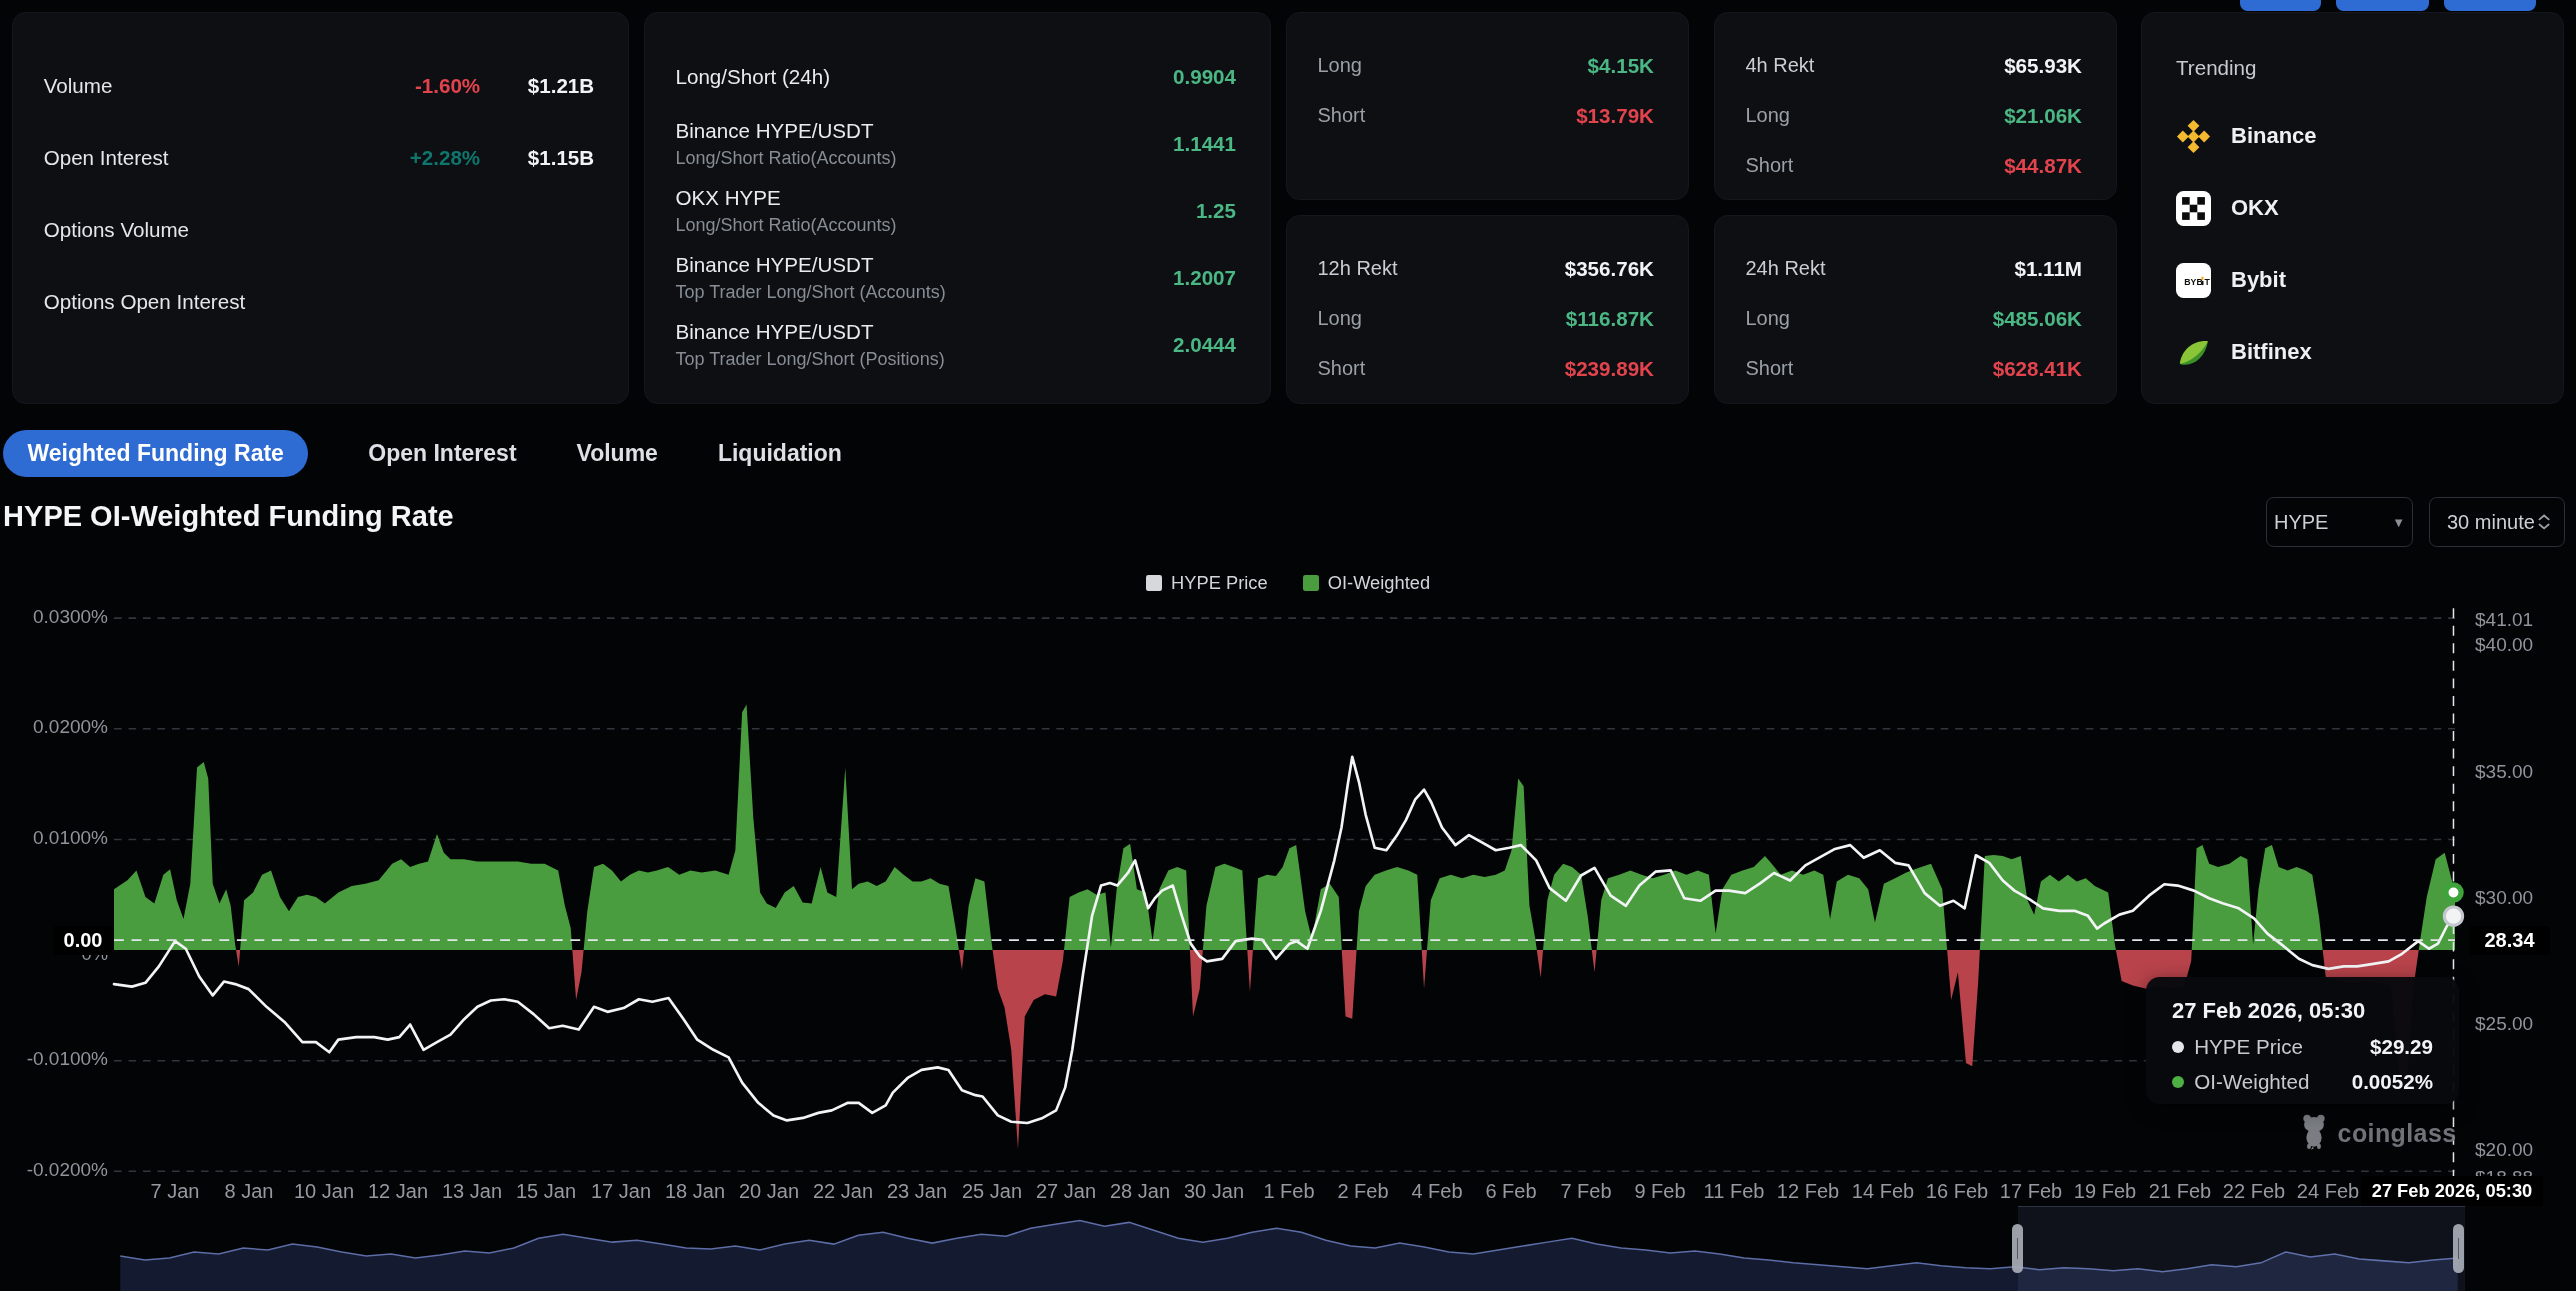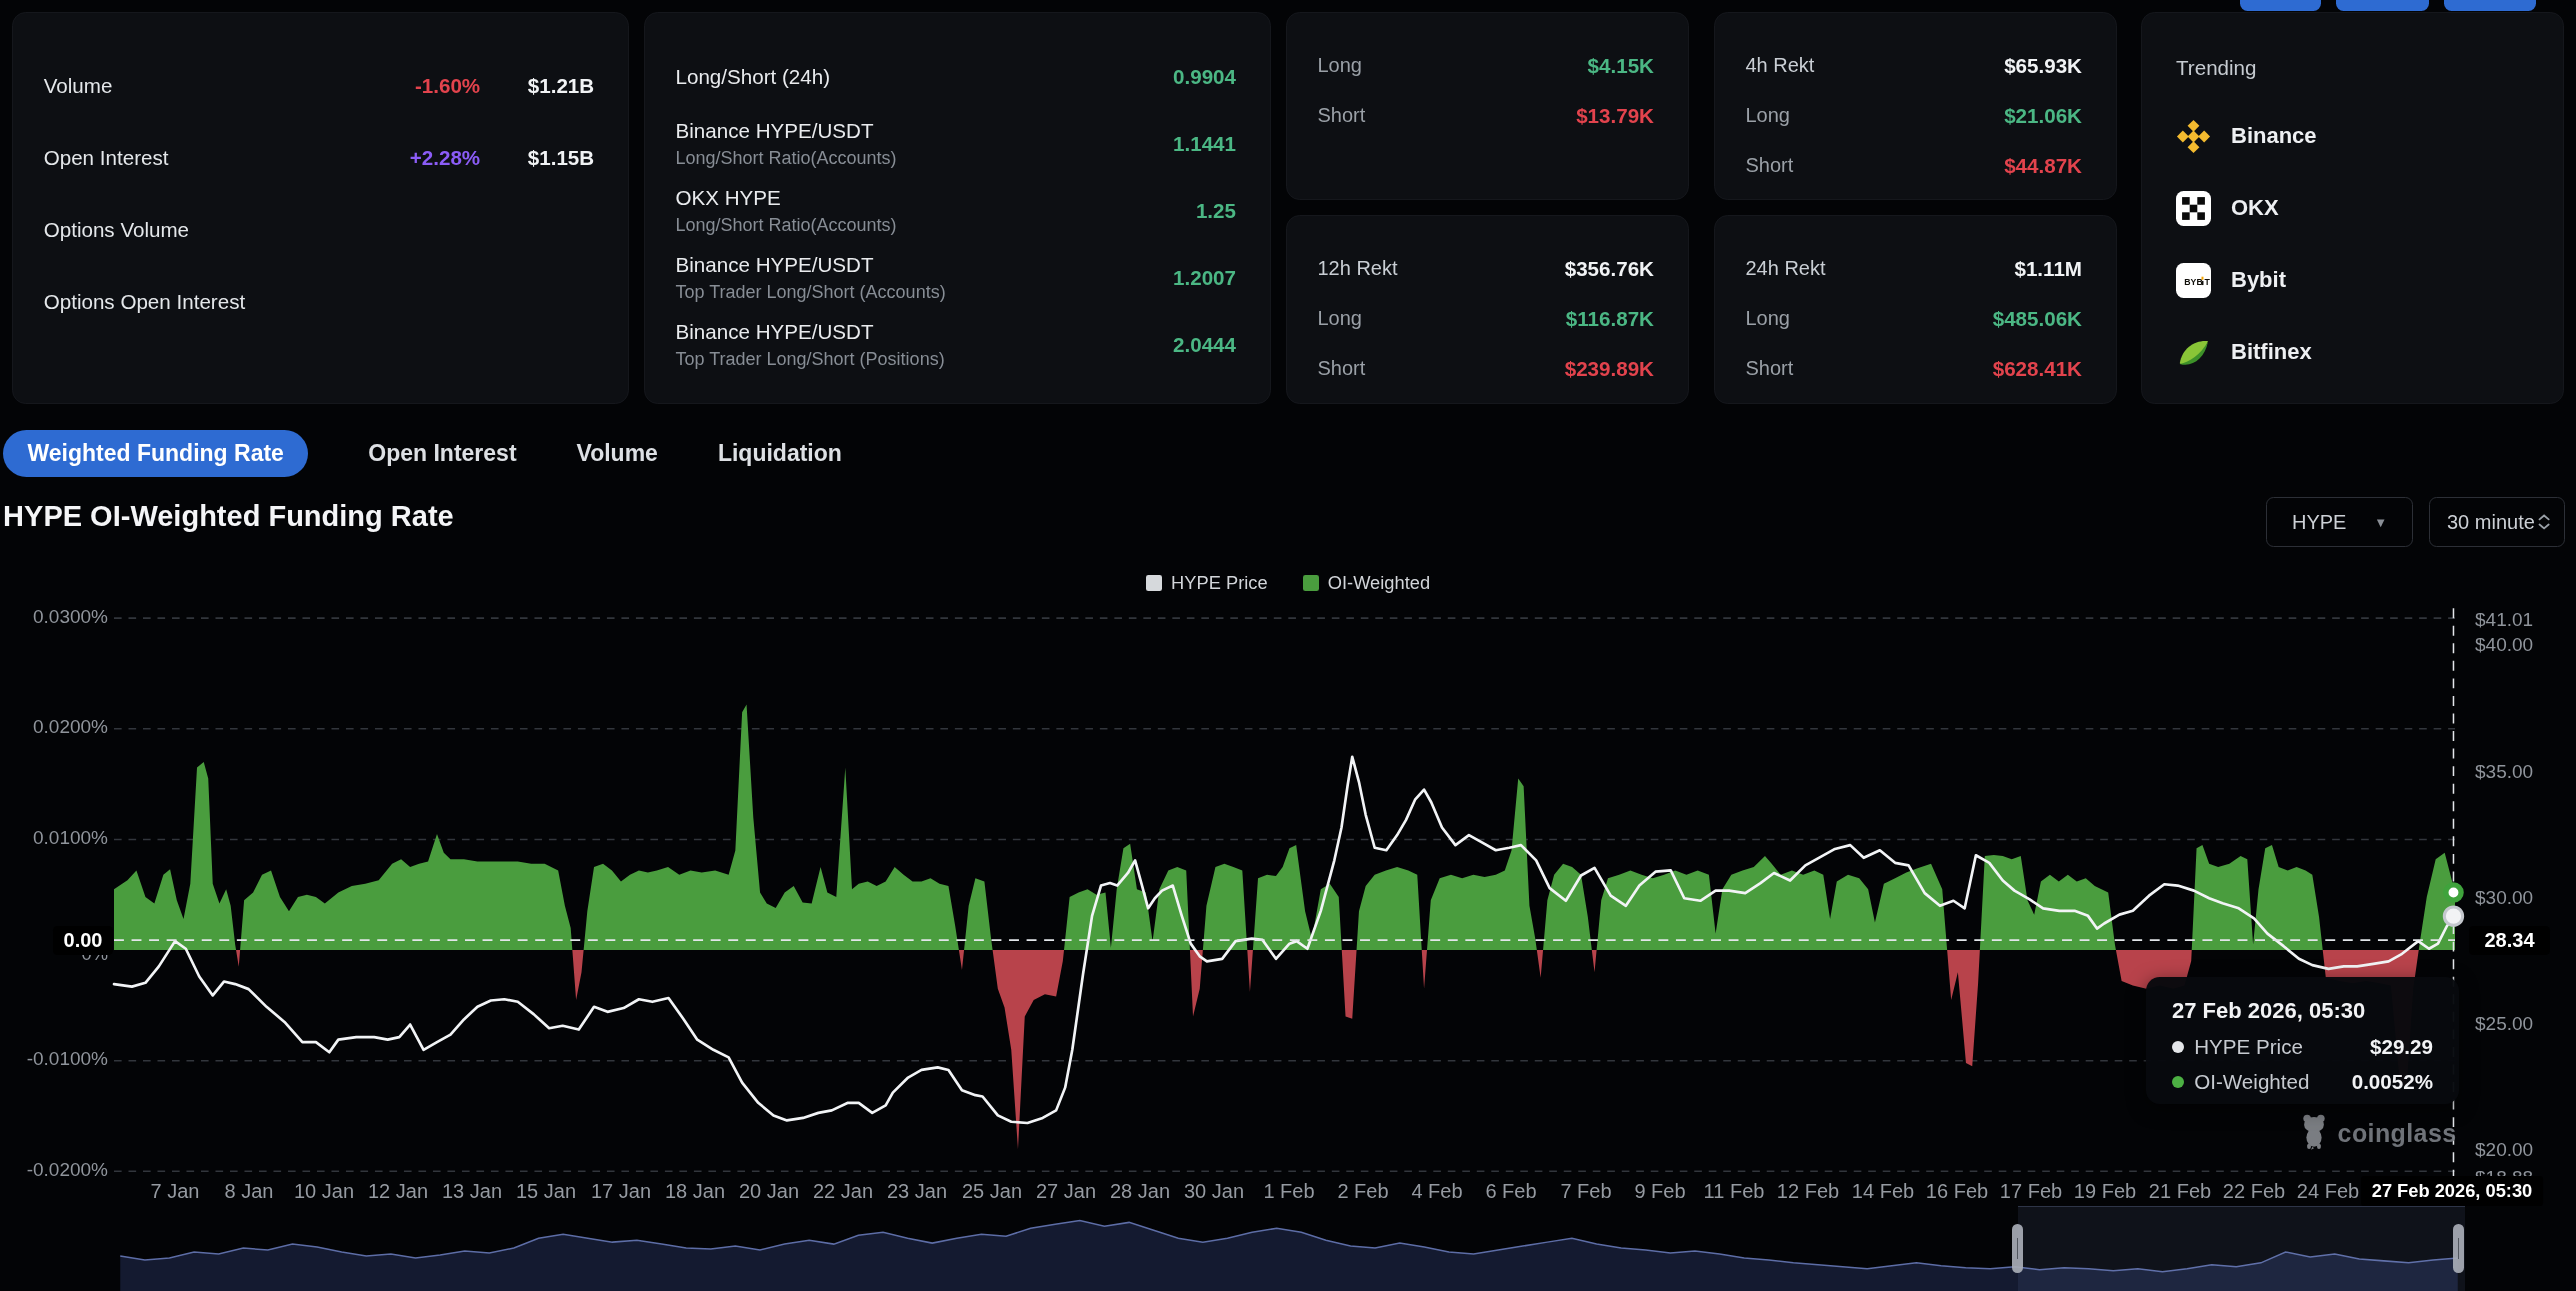--- a/index.html
+++ b/index.html
@@ -6,21 +6,21 @@
   #canvas{position:relative;width:2576px;height:1291px;overflow:hidden;background:#030406;
           font-family:"Liberation Sans","DejaVu Sans",sans-serif;color:#e8eaed;}
   .card{position:absolute;background:#0d0f13;border:0.8px solid #15171c;border-radius:13.7px;box-sizing:border-box;}
   
   .topbtn{position:absolute;top:0;height:10.7px;background:#2e6bd2;border-radius:0 0 7.6px 7.6px;}
   
   .stats-card{left:12.2px;top:12.2px;width:617px;height:392px;padding:37px 34px 0 30.5px;}
   .srow{display:flex;align-items:center;height:72px;}
   .srow .lbl{flex:1;font-size:20.6px;color:#e4e7ea;}
   .srow .chg{width:160px;text-align:right;font-size:20.6px;font-weight:700;}
-  .srow .chg.down{color:#e2434d;} .srow .chg.up{color:#8b5cf6;}
+  .srow .chg.down{color:#e2434d;} .srow .chg.up{color:#0f766e;}
   .srow .val{width:114px;text-align:right;font-size:20.6px;font-weight:700;color:#f1f3f5;}
   
   .ls-card{left:644px;top:12.2px;width:627px;height:392px;padding:30.5px 34px 0 30.5px;}
   .lsrow{display:flex;align-items:center;height:67px;}
   .lsrow .ls-left{flex:1;display:flex;flex-direction:column;justify-content:center;}
   .lsrow .ls-title{font-size:20.6px;color:#e9ebee;}
   .lsrow .ls-sub{font-size:18px;color:#878d95;margin-top:5.3px;}
   .lsrow .ls-sub:empty{display:none;}
   .lsrow .ls-val{font-size:20.6px;font-weight:700;color:#4bb784;text-align:right;}
   
@@ -40,21 +40,21 @@
   .tr-icon{width:35px;height:35px;flex:0 0 35px;}
   .tr-name{font-size:22px;font-weight:700;color:#eef0f3;}
   
   .tabs{position:absolute;left:3.1px;top:430px;display:flex;align-items:center;gap:60px;height:47px;}
   .tab{font-size:23px;font-weight:600;color:#dde0e4;cursor:pointer;white-space:nowrap;}
   .tab.active{background:#2e6bd2;color:#ffffff;border-radius:24.4px;height:47px;line-height:47px;padding:0 24.4px;font-weight:700;}
   
   .chart-title{position:absolute;left:3.1px;top:500px;font-size:29px;font-weight:700;color:#f4f5f7;margin:0;}
   .select{position:absolute;top:497px;height:50px;border:1.1px solid #2c2f36;border-radius:7.6px;display:flex;align-items:center;
           box-sizing:border-box;color:#ccd0d5;font-size:20px;cursor:pointer;background:transparent;}
-  .sel-symbol{left:2266px;width:147px;padding:0 25px;justify-content:space-between;}
+  .sel-symbol{left:2266px;width:147px;padding:0 7px;justify-content:space-between;}
   .sel-interval{left:2429px;width:136px;padding:0 13.7px 0 17px;justify-content:space-between;}
   .caret{font-size:13px;color:#8a8f96;}
   .stepper{display:flex;flex-direction:column;gap:2.3px;align-items:center;}
   .stepper svg{display:block;}
   
   .legend{position:absolute;left:0;top:572px;width:2576px;display:flex;justify-content:center;gap:35px;align-items:center;}
   .leg-item{display:flex;align-items:center;gap:9.2px;cursor:pointer;}
   .leg-swatch{width:16px;height:16px;border-radius:2.3px;display:inline-block;}
   .swatch-price{background:#d6d9dc;} .swatch-oi{background:#4a9d3e;}
   .leg-label{font-size:18.3px;color:#d2d5d9;}

